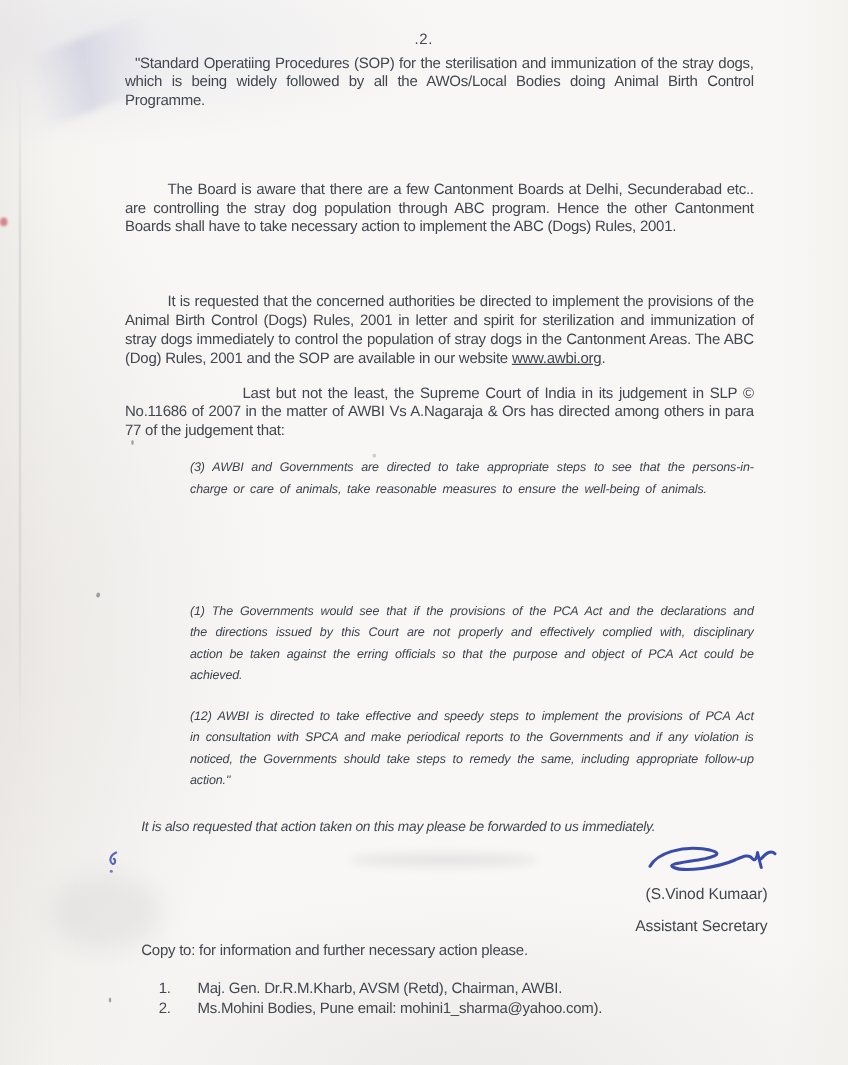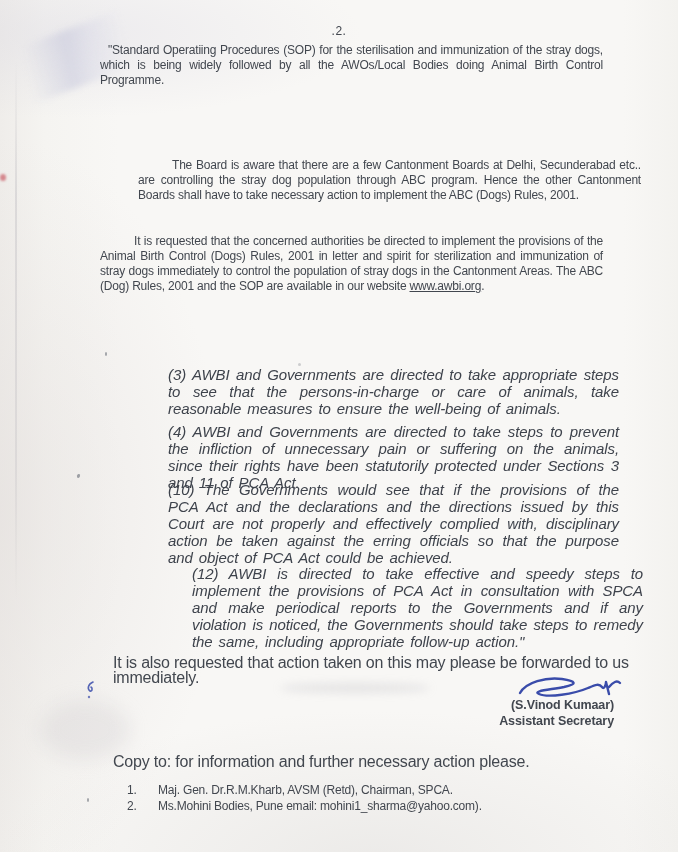--- a/index.html
+++ b/index.html
@@ -55,55 +55,55 @@
     left:100px;width:503px;
     font-size:12px;line-height:15.1px;
     letter-spacing:-0.2px;
     text-align:justify;
     margin:0;
   }
   .indent1{text-indent:34px;}
   .indent-sm{text-indent:8px;}
   .indent-deep{text-indent:94px;}
   .quote{
-    left:168px;width:451px;
-    font-size:15px;line-height:17px;
+    left:152px;width:451px;
+    font-size:10px;line-height:17px;
     font-style:italic;
     letter-spacing:-0.1px;word-spacing:2px;
     text-align:justify;
     color:#3e434c;
     margin:0;
   }
   .page-number{
     left:0;top:24px;width:678px;text-align:center;
     font-size:12px;letter-spacing:0.5px;
   }
   .weblink{
     text-decoration:underline;
     color:inherit;
     cursor:pointer;
     margin-top:16px;
   }
   .closing-line{
     left:113px;top:655px;width:520px;
-    font-size:16px;letter-spacing:-0.2px;line-height:15px;margin:0;
+    font-size:11px;letter-spacing:-0.2px;line-height:15px;margin:0;font-style:italic;
   }
   .sig-block{
     top:676px;right:64px;width:170px;
     text-align:right;
     font-size:12.5px;line-height:15px;
   }
   .sig-block .sig-name,.sig-block .sig-title{
-    text-align:right;letter-spacing:-0.1px;margin-top:1px;font-weight:bold;
+    text-align:right;letter-spacing:-0.1px;margin-top:11px;
   }
   .sig-scribble{display:block;margin:-2px -10px -3px auto;}
   .pen-mark{position:absolute;left:84px;top:680px;}
   .copy-heading{
     left:113px;top:753px;width:430px;
-    font-size:16px;letter-spacing:-0.2px;margin:0;
+    font-size:12px;letter-spacing:-0.2px;margin:0;
   }
   .cc-row{
     left:127px;width:480px;
     display:flex;
     font-size:12px;letter-spacing:-0.2px;line-height:15px;
   }
   .cc-row .cc-num{width:31px;flex:0 0 31px;}
   .cc-1{top:783px;}
   .cc-2{top:799px;}
 </style>
@@ -120,52 +120,52 @@
   <div class="speck s3"></div>
   <div class="speck s4"></div>
   <div class="smudge-mid"></div>
   <div class="smudge-b"></div>
 
   <div class="abs page-number">.2.</div>
 
   <p class="abs body-text indent-sm" style="top:43px;">"Standard Operatiing Procedures (SOP) for the sterilisation and immunization of the stray dogs, which is being widely followed by all the AWOs/Local Bodies doing Animal Birth Control Programme.</p>
 
 
-  <p class="abs body-text indent1" style="top:158px;margin-left:38px;">The Board is aware that there are a few Cantonment Boards at Delhi, Secunderabad etc.. are controlling the stray dog population through ABC program. Hence the other Cantonment Boards shall have to take necessary action to implement the ABC (Dogs) Rules, 2001.</p>
+  <p class="abs body-text indent1" style="top:144px;">The Board is aware that there are a few Cantonment Boards at Delhi, Secunderabad etc.. are controlling the stray dog population through ABC program. Hence the other Cantonment Boards shall have to take necessary action to implement the ABC (Dogs) Rules, 2001.</p>
 
   <p class="abs body-text indent1" style="top:234px;"><span>It is requested that the concerned authorities be directed to implement the provisions of the Animal Birth Control (Dogs) Rules, 2001 in letter and spirit for sterilization and immunization of stray dogs immediately to control the population of stray dogs in the Cantonment Areas. The ABC (Dog) Rules, 2001 and the SOP are available in our website </span><a class="weblink">www.awbi.org</a><span>.</span></p>
 
+  <p class="abs body-text indent-deep" style="top:307px;">Last but not the least, the Supreme Court of India in its judgement in SLP © No.11686 of 2007 in the matter of AWBI Vs A.Nagaraja &amp; Ors has directed among others in para 77 of the judgement that:</p>
 
   <p class="abs quote" style="top:366px;">(3) AWBI and Governments are directed to take appropriate steps to see that the persons-in-charge or care of animals, take reasonable measures to ensure the well-being of animals.</p>
 
-  <p class="abs quote" style="top:423px;">(4) AWBI and Governments are directed to take steps to prevent the infliction of unnecessary pain or suffering on the animals, since their rights have been statutorily protected under Sections 3 and 11 of PCA Act.</p>
 
-  <p class="abs quote" style="top:481px;">(10) The Governments would see that if the provisions of the PCA Act and the declarations and the directions issued by this Court are not properly and effectively complied with, disciplinary action be taken against the erring officials so that the purpose and object of PCA Act could be achieved.</p>
+  <p class="abs quote" style="top:481px;">(1) The Governments would see that if the provisions of the PCA Act and the declarations and the directions issued by this Court are not properly and effectively complied with, disciplinary action be taken against the erring officials so that the purpose and object of PCA Act could be achieved.</p>
 
-  <p class="abs quote" style="top:565px;margin-left:24px;">(12) AWBI is directed to take effective and speedy steps to implement the provisions of PCA Act in consultation with SPCA and make periodical reports to the Governments and if any violation is noticed, the Governments should take steps to remedy the same, including appropriate follow-up action."</p>
+  <p class="abs quote" style="top:565px;">(12) AWBI is directed to take effective and speedy steps to implement the provisions of PCA Act in consultation with SPCA and make periodical reports to the Governments and if any violation is noticed, the Governments should take steps to remedy the same, including appropriate follow-up action."</p>
 
   <p class="abs closing-line">It is also requested that action taken on this may please be forwarded to us immediately.</p>
 
   <svg class="pen-mark" width="14" height="26" viewBox="0 0 14 26">
     <path d="M9 2 C 4 4, 3 9, 6 11 C 8 12, 9 8, 7 7" fill="none" stroke="#3a4caa" stroke-width="1.6" stroke-linecap="round" opacity="0.85"></path>
     <circle cx="5" cy="17" r="1.2" fill="#3a4caa" opacity="0.7"></circle>
   </svg>
 
   <div class="abs sig-block">
     <svg class="sig-scribble" width="112" height="26" viewBox="0 0 112 26">
       <path d="M8 19 C 14 8, 34 3, 50 5 C 64 7, 66 10, 52 13 C 36 16, 20 17, 27 20 C 36 24, 62 20, 76 14 C 83 11, 87 9, 90 13 C 92 16, 94 11, 94 8 L 97 20 M 97 13 C 101 8, 105 6, 108 9" fill="none" stroke="#3a4caa" stroke-width="2.4" stroke-linecap="round" stroke-linejoin="round"></path>
     </svg>
     <div class="sig-name">(S.Vinod Kumaar)</div>
     <div class="sig-title">Assistant Secretary</div>
   </div>
 
   <p class="abs copy-heading">Copy to: for information and further necessary action please.</p>
 
   <div class="abs cc-row cc-1">
     <span class="cc-num">1.</span>
-    <span class="cc-text">Maj. Gen. Dr.R.M.Kharb, AVSM (Retd), Chairman, SPCA.</span>
+    <span class="cc-text">Maj. Gen. Dr.R.M.Kharb, AVSM (Retd), Chairman, AWBI.</span>
   </div>
   <div class="abs cc-row cc-2">
     <span class="cc-num">2.</span>
     <span class="cc-text">Ms.Mohini Bodies, Pune email: mohini1_sharma@yahoo.com).</span>
   </div>
 
 </div>
 
 </body></html>

